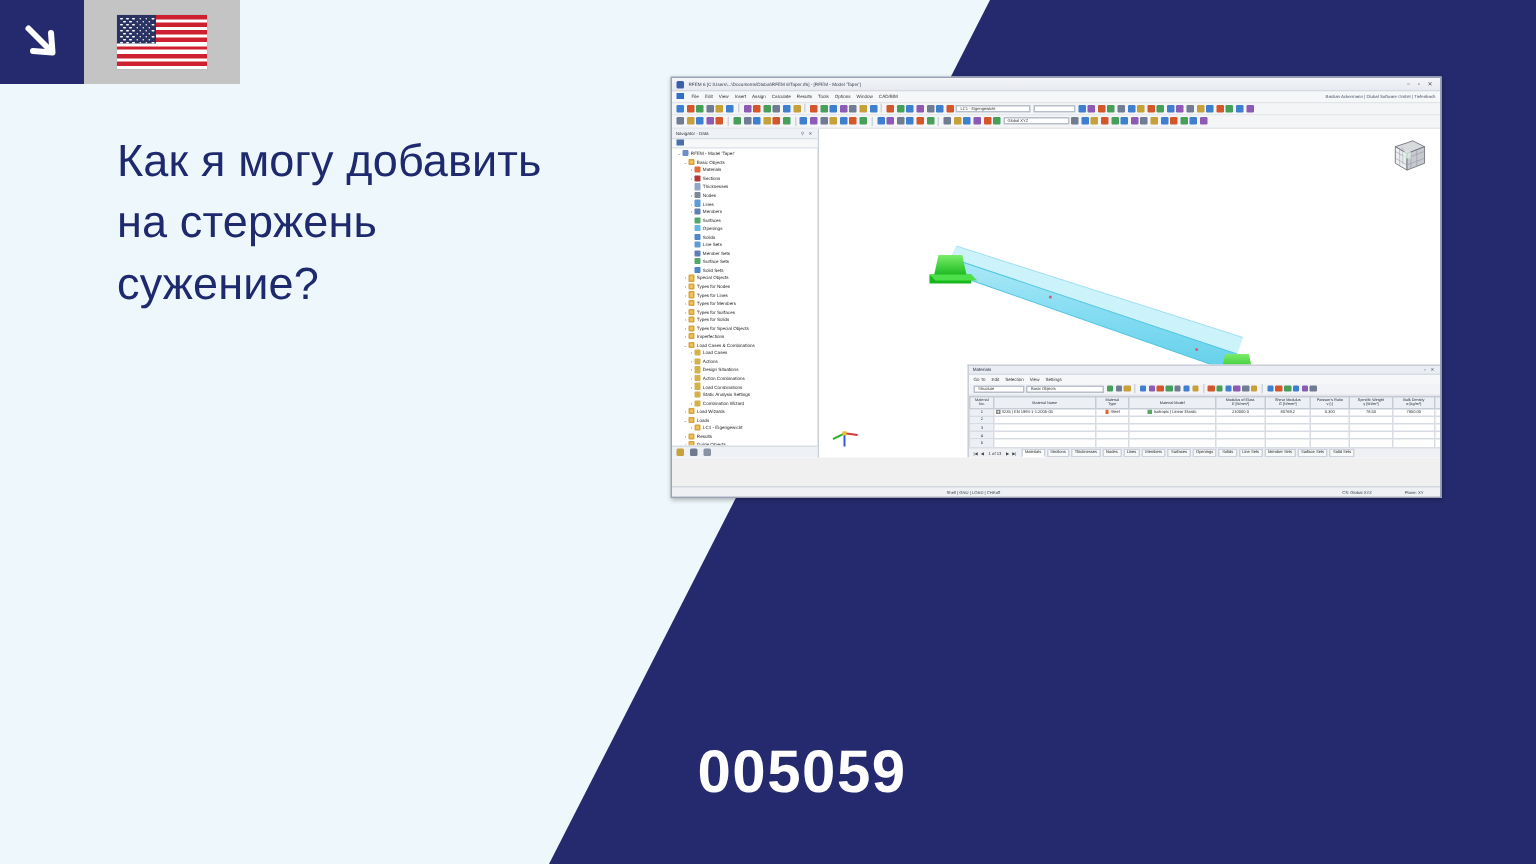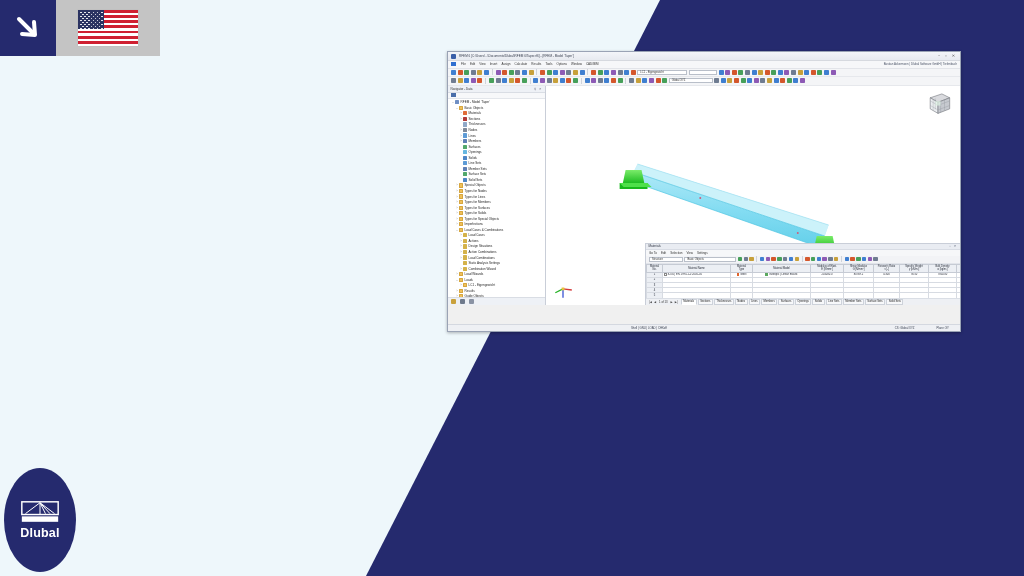--- a/index.html
+++ b/index.html
@@ -242,33 +242,25 @@
           <div class="star" style="left: 2px; top: 17.5px;"></div>
           <div class="star" style="left: 6.2px; top: 17.5px;"></div>
           <div class="star" style="left: 10.4px; top: 17.5px;"></div>
           <div class="star" style="left: 14.6px; top: 17.5px;"></div>
           <div class="star" style="left: 18.8px; top: 17.5px;"></div>
           <div class="star" style="left: 23px; top: 17.5px;"></div>
         </div>
     </div>
   </div>
 
-
-  <div class="logo">
-    <div class="logo-ellipse">
-      <svg class="logo-mark" viewBox="0 0 44 26">
-        <rect x="2" y="2" width="40" height="14" fill="none" stroke="#fff" stroke-width="1.6"></rect>
-        <path d="M22 3 L6 15 M22 3 L38 15 M22 3 L28 15 M22 3 L33 15 M22 3 L22 16" stroke="#fff" stroke-width="1.1" fill="none"></path>
-        <rect x="2" y="18" width="40" height="6" fill="#fff"></rect>
-      </svg>
-      <div class="logo-word">Dlubal</div>
-    </div>
-  </div>
+  <div class="headline">Как я могу добавить на стержень сужение?</div>
+
 
   <div class="faq-row">
+    <div class="faq-num">005059</div>
   </div>
 
   <div class="app">
 
     <div class="titlebar">
       <div class="tb-ico"></div>
       <div class="tb-title">RFEM 6 [C:\Users\...\Documents\Dlubal\RFEM 6\Taper.rf6] - [RFEM - Model 'Taper']</div>
       <div class="tb-btns">
         <span>−</span>
         <span>▫</span>

